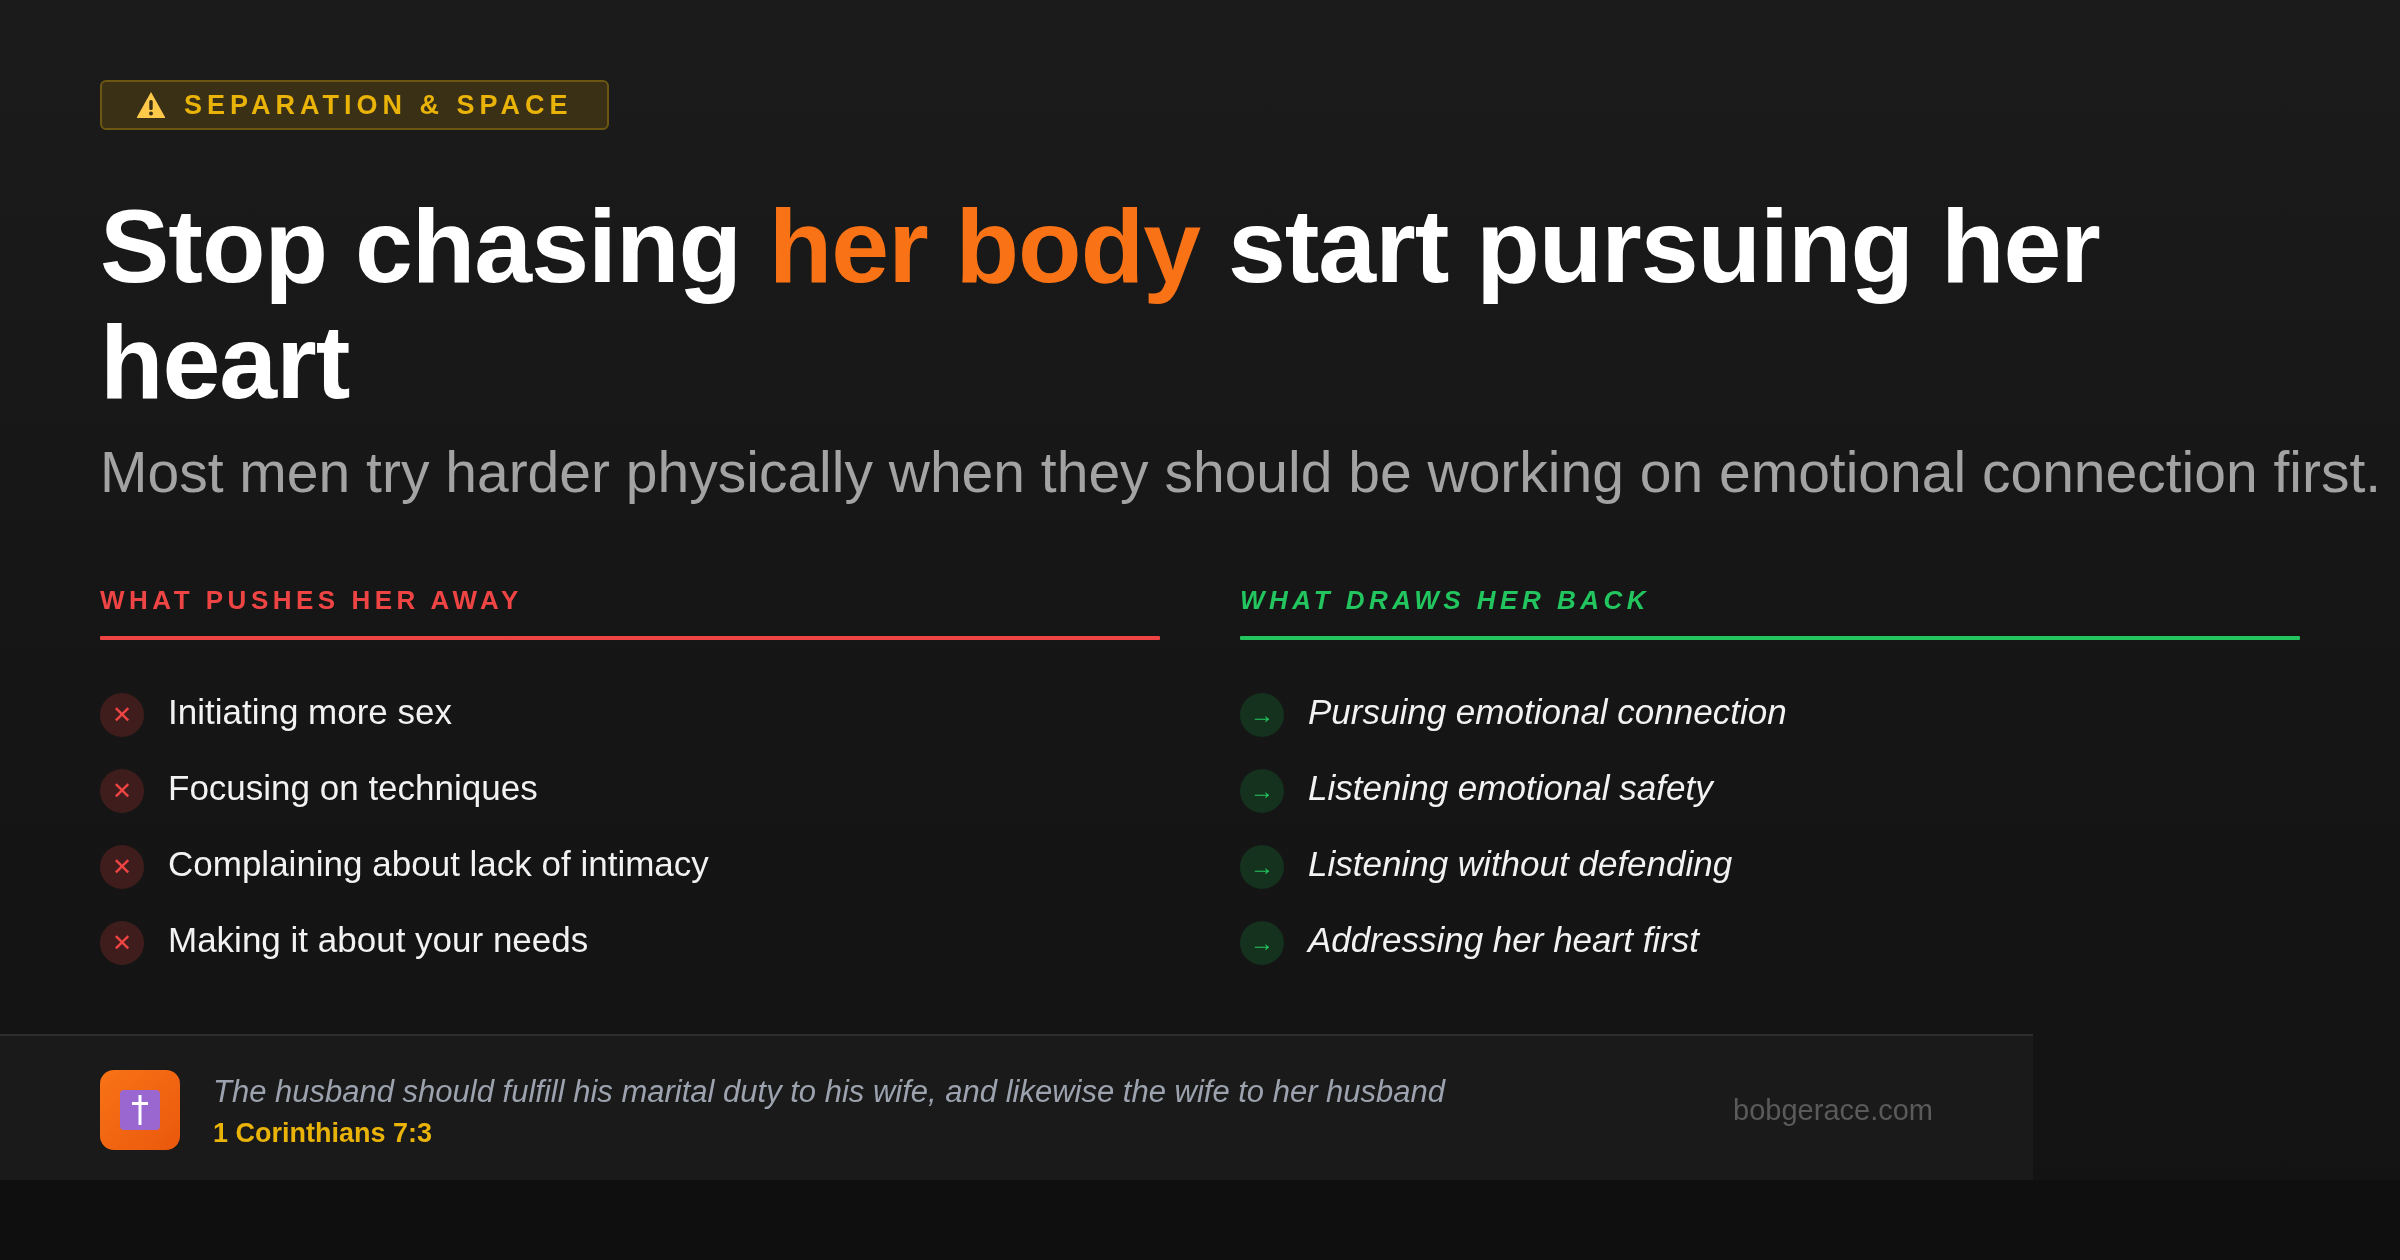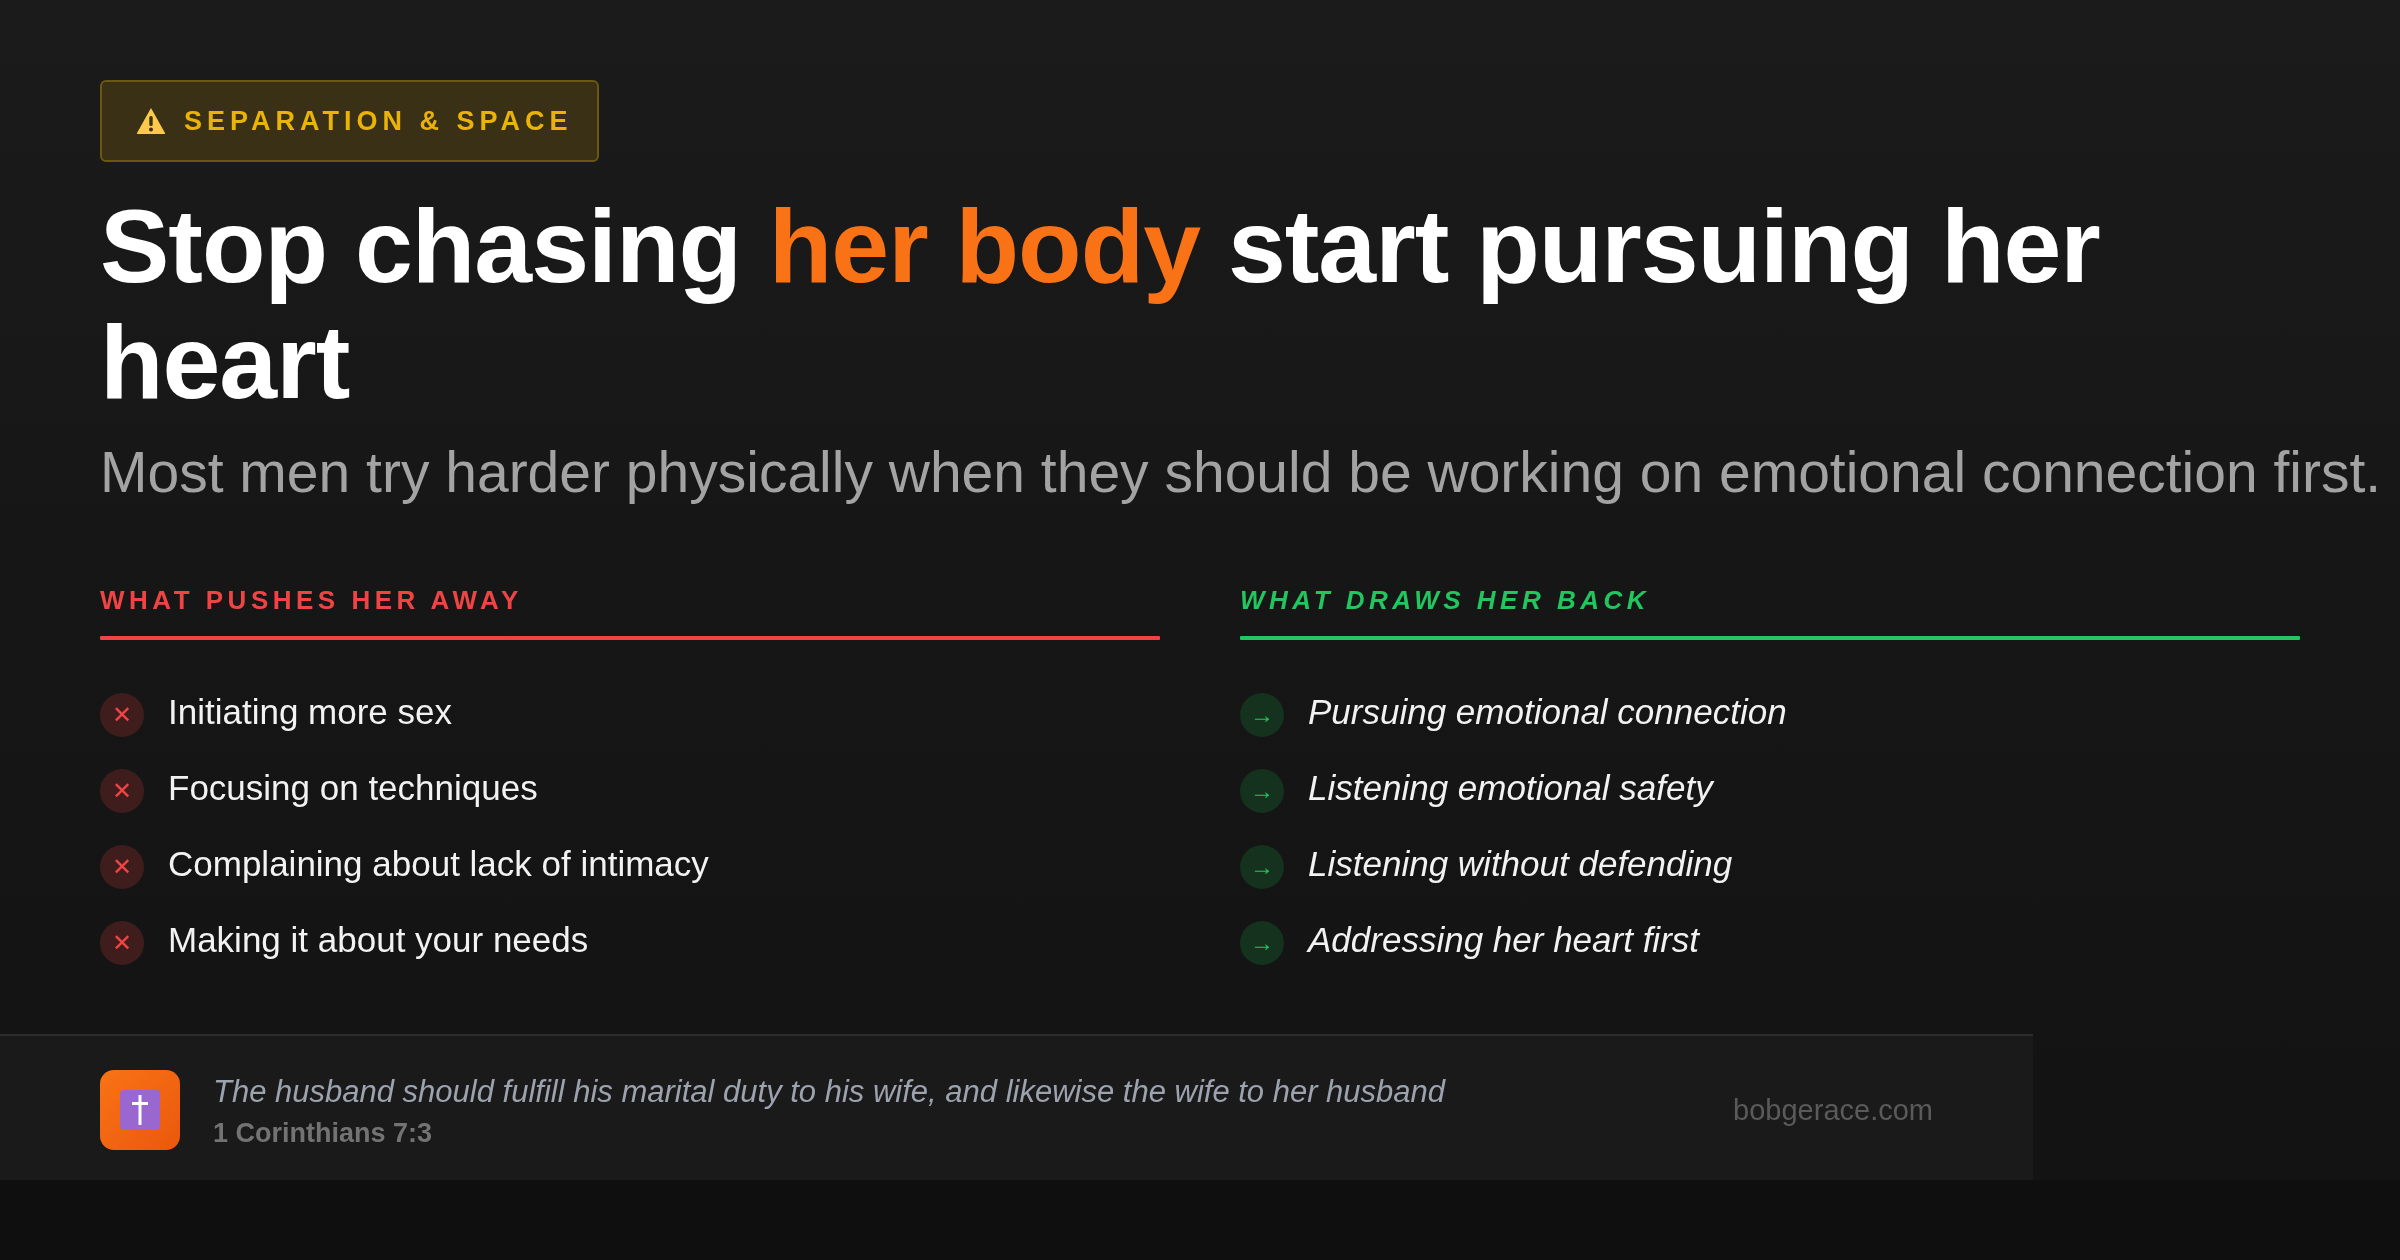--- a/index.html
+++ b/index.html
@@ -8,21 +8,21 @@
       background: #0f0f0f;
       font-family: "Liberation Sans", "DejaVu Sans", sans-serif;
       color: #ffffff;
       position: relative;
     }
     .card {
       position: absolute; left: 0; top: 0; width: 2400px; height: 1180px;
       background: linear-gradient(180deg, #1b1b1b 0%, #161616 50%, #131313 100%);
     }
     .badge {
-      position: absolute; left: 100px; top: 80px; height: 82px; padding: 0 24px 0 34px;
+      position: absolute; left: 100px; top: 80px; height: 50px; padding: 0 34px 0 34px;
       display: flex; align-items: center; gap: 18px;
       background: #3a3016; border: 2px solid #6b5612; border-radius: 6px;
     }
     .badge .warn-icon { width: 30px; height: 28px; display: block; }
     .badge-text {
       color: #eab308; font-weight: 700; font-size: 27px; letter-spacing: 5px;
     }
     .title {
       position: absolute; left: 100px; top: 188px; width: 2240px;
       font-size: 104px; font-weight: 700; line-height: 116px; color: #ffffff;
@@ -68,21 +68,21 @@
     .verse-icon .inner {
       width: 40px; height: 40px; background: #9a67d1; border-radius: 4px;
       display: flex; align-items: center; justify-content: center;
     }
     .quote {
       position: absolute; left: 213px; top: 38px;
       font-style: italic; font-size: 31px; color: #9ca3af;
     }
     .reference {
       position: absolute; left: 213px; top: 82px;
-      font-size: 27px; font-weight: 700; color: #737373;
+      font-size: 27px; font-weight: 700; color: #eab308;
     }
     .site {
       position: absolute; right: 100px; top: 58px;
       font-size: 29px; color: #5a5a5a;
     }
   </style>
 </head>
 <body>
 
 <div class="card">

